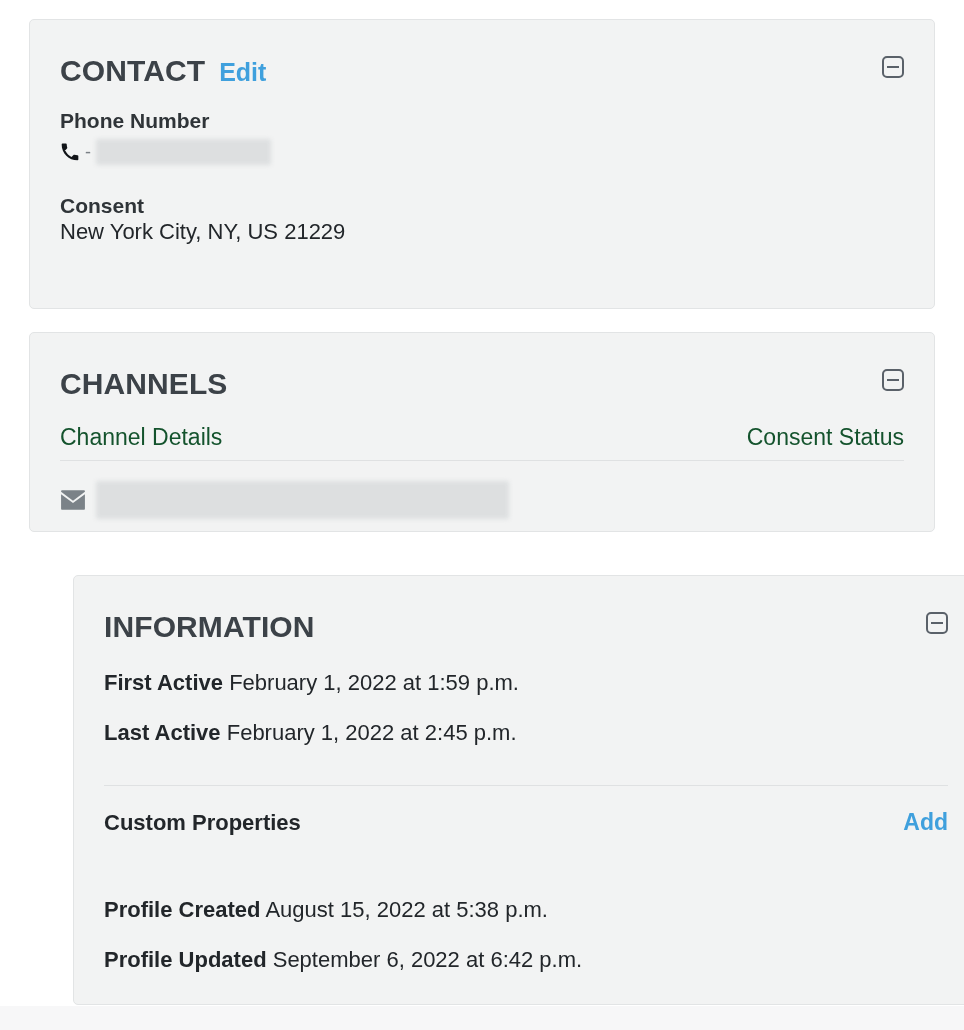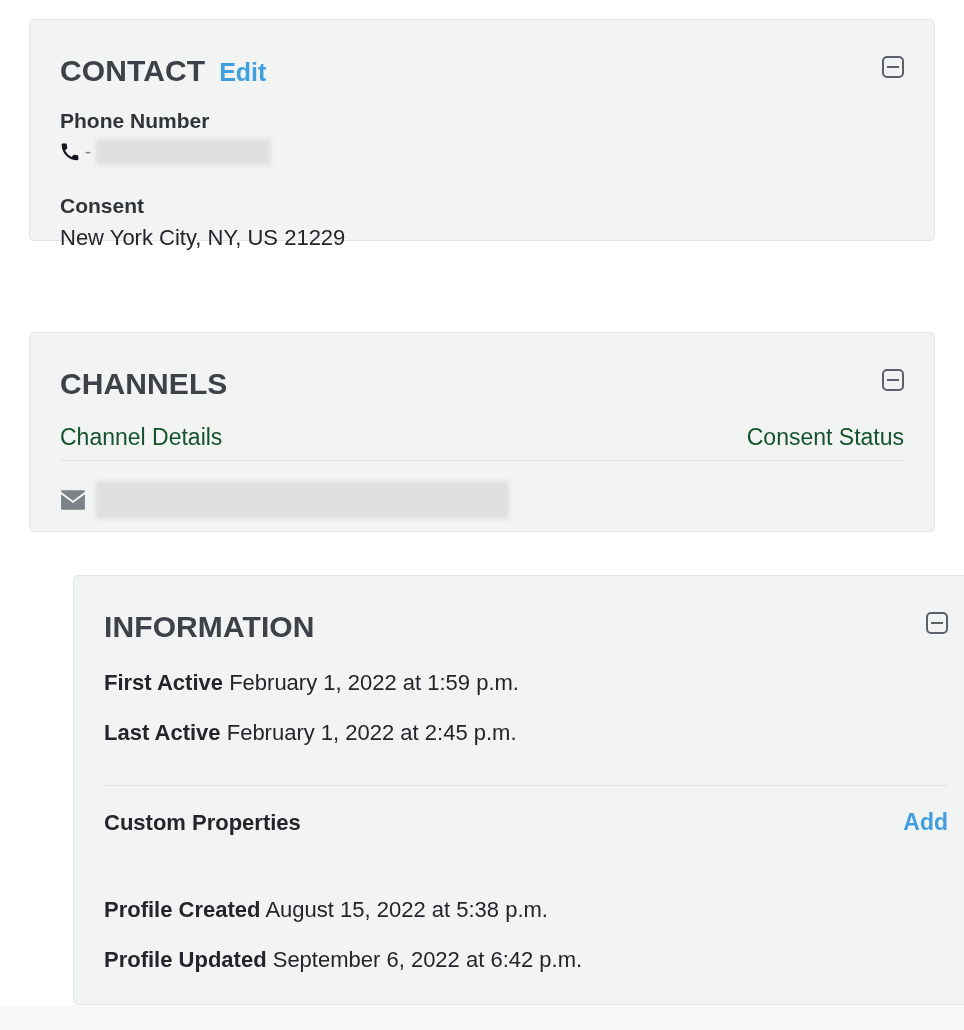--- a/index.html
+++ b/index.html
@@ -37,21 +37,21 @@
   .card {
     position: absolute;
     left: 29px;
     width: 906px;
     box-sizing: border-box;
     background: #f2f3f3;
     border: 1px solid #e2e4e5;
     border-radius: 5px;
   }
 
-  #card-contact     { top: 19px;  height: 222px; }
+  #card-contact     { top: 19px;  height: 290px; }
   #card-channels    { top: 332px; height: 200px; }
   #card-information { top: 575px; height: 430px; margin-left: 44px; }
 
   .card-inner {
     position: relative;
     height: 100%;
     padding: 0 30px;
     box-sizing: border-box;
   }
 
@@ -211,21 +211,21 @@
               <path fill="#111418" d="M6.6 10.8c1.6 3.1 4 5.6 7.2 7.2l2.4-2.4c.3-.3.7-.4 1.1-.3 1.2.4 2.4.6 3.7.6.6 0 1 .4 1 1V21c0 .6-.4 1-1 1C10.6 22 2 13.4 2 2.9c0-.6.4-1 1-1h4.1c.6 0 1 .4 1 1 0 1.3.2 2.5.6 3.7.1.4 0 .8-.3 1.1l-2.8 3.1z"></path>
             </svg>
           </span>
           <span class="phone-dash">-</span>
           <span class="redact" style="width:175px;height:26px;"></span>
         </div>
       </div>
 
       <div style="margin-top:28px;">
         <div class="field-label">Consent</div>
-        <div class="field-value" style="margin-top:6px;">New York City, NY, US 21229</div>
+        <div class="field-value" style="">New York City, NY, US 21229</div>
       </div>
 
     </div>
   </section>
 
   <section class="card" id="card-channels">
     <div class="card-inner">
 
       <div class="card-header" style="padding-top:36px;">
         <h2 class="card-title">CHANNELS</h2>

